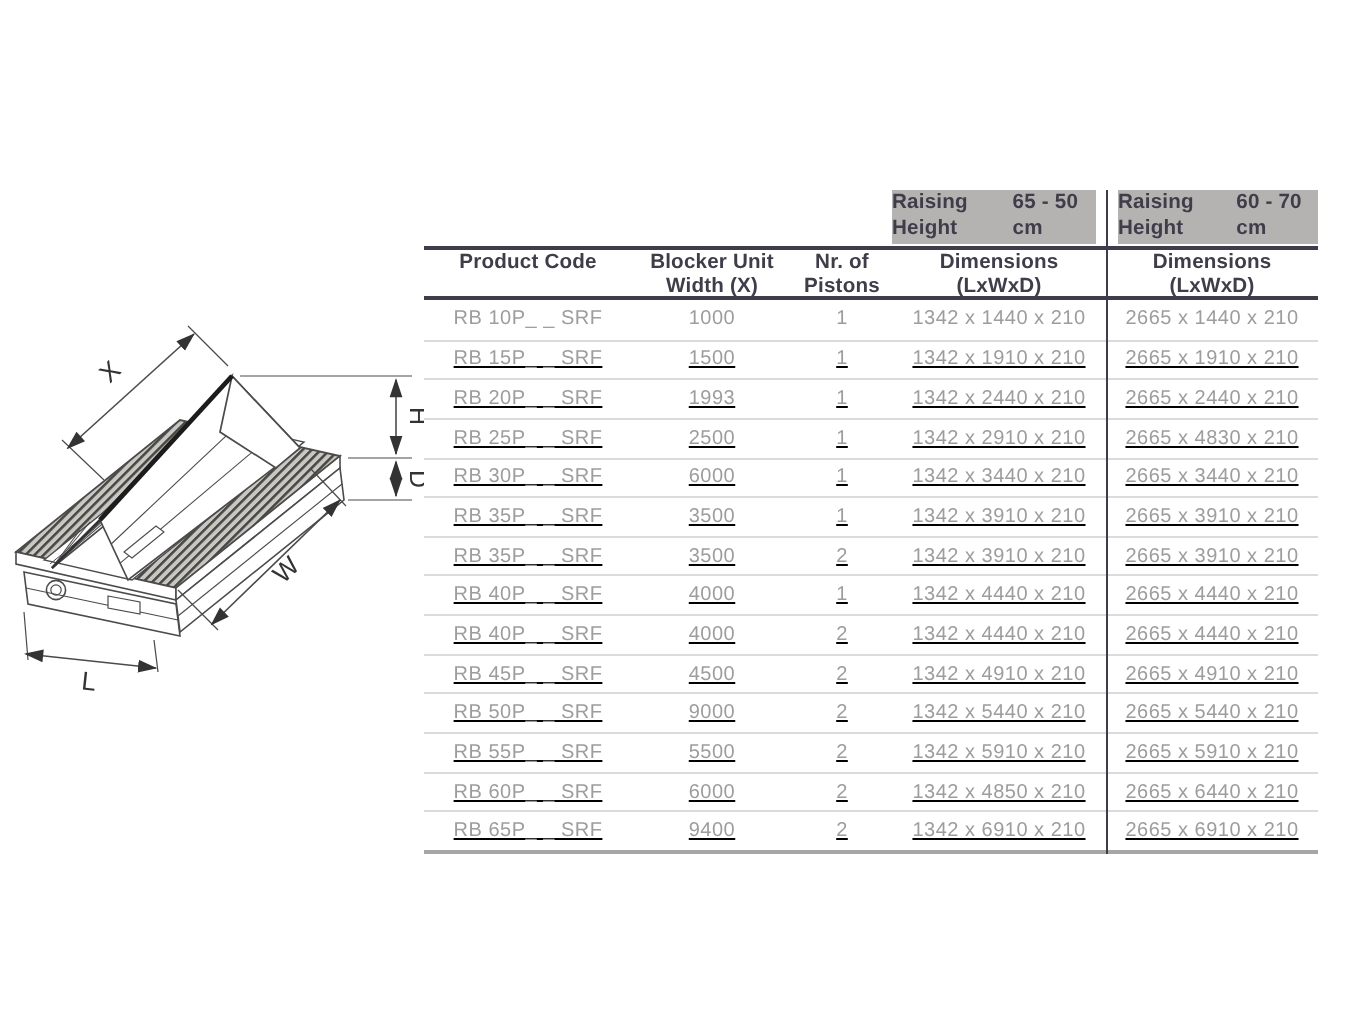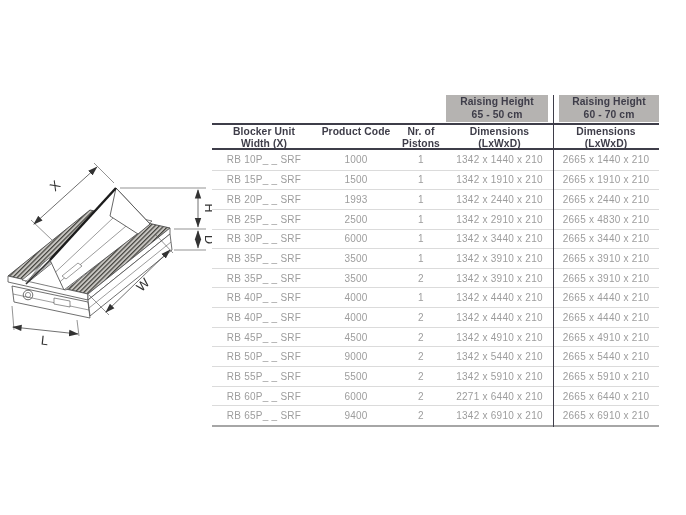--- a/index.html
+++ b/index.html
@@ -5,37 +5,37 @@
   html,body{margin:0;padding:0;}
   body{font-family:"Liberation Sans", sans-serif; background:#ffffff;}
   .canvas{position:relative;width:686px;height:515px;background:#ffffff;overflow:hidden;}
 
   
   .drawing-wrap{position:absolute;left:0;top:140px;width:212px;height:272px;}
 
   
   .tbl{position:absolute;left:212px;top:95px;width:447px;height:332px;font-family:"Liberation Sans",sans-serif;}
   .group-box{position:absolute;top:0;height:27px;background:var(--group_header_bg);
-    display:flex;flex-direction:column;align-items:center;justify-content:center;
+    display:flex;flex-direction:row;align-items:center;justify-content:center;
     color:var(--accent_dark);font-size:10.3px;font-weight:bold;line-height:12.5px;letter-spacing:.1px;}
   .group-box-1{left:234px;width:102px;}
   .group-box-2{left:347px;width:100px;}
   .vdivider{position:absolute;left:340.5px;top:0;width:1.5px;height:332px;background:var(--accent_dark);}
   .rule-top{position:absolute;left:0;top:28px;width:447px;height:2px;background:var(--accent_dark);}
   .rule-mid{position:absolute;left:0;top:53px;width:447px;height:2px;background:var(--accent_dark);}
   .rule-bottom{position:absolute;left:0;top:330px;width:447px;height:2px;background:var(--table_bottom_border);}
   .thead{position:absolute;left:0;top:30px;width:447px;height:23px;display:grid;
     grid-template-columns:104px 80px 50px 107px 106px;}
   .th{display:flex;flex-direction:column;align-items:center;justify-content:flex-start;
     color:var(--accent_dark);font-size:10.3px;font-weight:bold;line-height:12px;letter-spacing:.1px;padding-top:0.5px;}
   .th span:empty{display:none;}
   .tbody{position:absolute;left:0;top:55px;width:447px;height:275px;display:flex;flex-direction:column;overflow:hidden;}
   .tr{box-sizing:border-box;height:19.643px;flex:0 0 19.643px;display:grid;
     grid-template-columns:104px 80px 50px 107px 106px;align-items:center;}
-  .tr + .tr{border-top:1px solid var(--row_divider);}
+  .tr + .tr{border-top:1px solid var(--row_divider);text-decoration:underline;}
   .td{text-align:center;color:var(--row_text);font-size:10px;letter-spacing:.25px;white-space:nowrap;}
 
   svg text{font-family:"Liberation Sans",sans-serif;}
 </style>
 </head>
 <body>
 
 <div class="canvas">
 
   <div class="drawing-wrap">
@@ -145,28 +145,28 @@
     </div>
     <div class="group-box group-box-2">
       <span>Raising Height</span>
       <span>60 - 70 cm</span>
     </div>
 
     <div class="rule-top"></div>
 
     <div class="thead">
       <div class="th">
+        <span>Product Code</span>
+
+      </div>
+      <div class="th">
         <span>Blocker Unit</span>
         <span>Width (X)</span>
       </div>
       <div class="th">
-        <span>Product Code</span>
-
-      </div>
-      <div class="th">
         <span>Nr. of</span>
         <span>Pistons</span>
       </div>
       <div class="th">
         <span>Dimensions</span>
         <span>(LxWxD)</span>
       </div>
       <div class="th">
         <span>Dimensions</span>
         <span>(LxWxD)</span>
@@ -269,21 +269,21 @@
     <div class="td">5500</div>
     <div class="td">2</div>
     <div class="td">1342 x 5910 x 210</div>
     <div class="td">2665 x 5910 x 210</div>
   </div>
 
   <div class="tr">
     <div class="td">RB 60P_ _ SRF</div>
     <div class="td">6000</div>
     <div class="td">2</div>
-    <div class="td">2271 x 6440 x 210</div>
+    <div class="td">1342 x 4850 x 210</div>
     <div class="td">2665 x 6440 x 210</div>
   </div>
 
   <div class="tr">
     <div class="td">RB 65P_ _ SRF</div>
     <div class="td">9400</div>
     <div class="td">2</div>
     <div class="td">1342 x 6910 x 210</div>
     <div class="td">2665 x 6910 x 210</div>
   </div>

